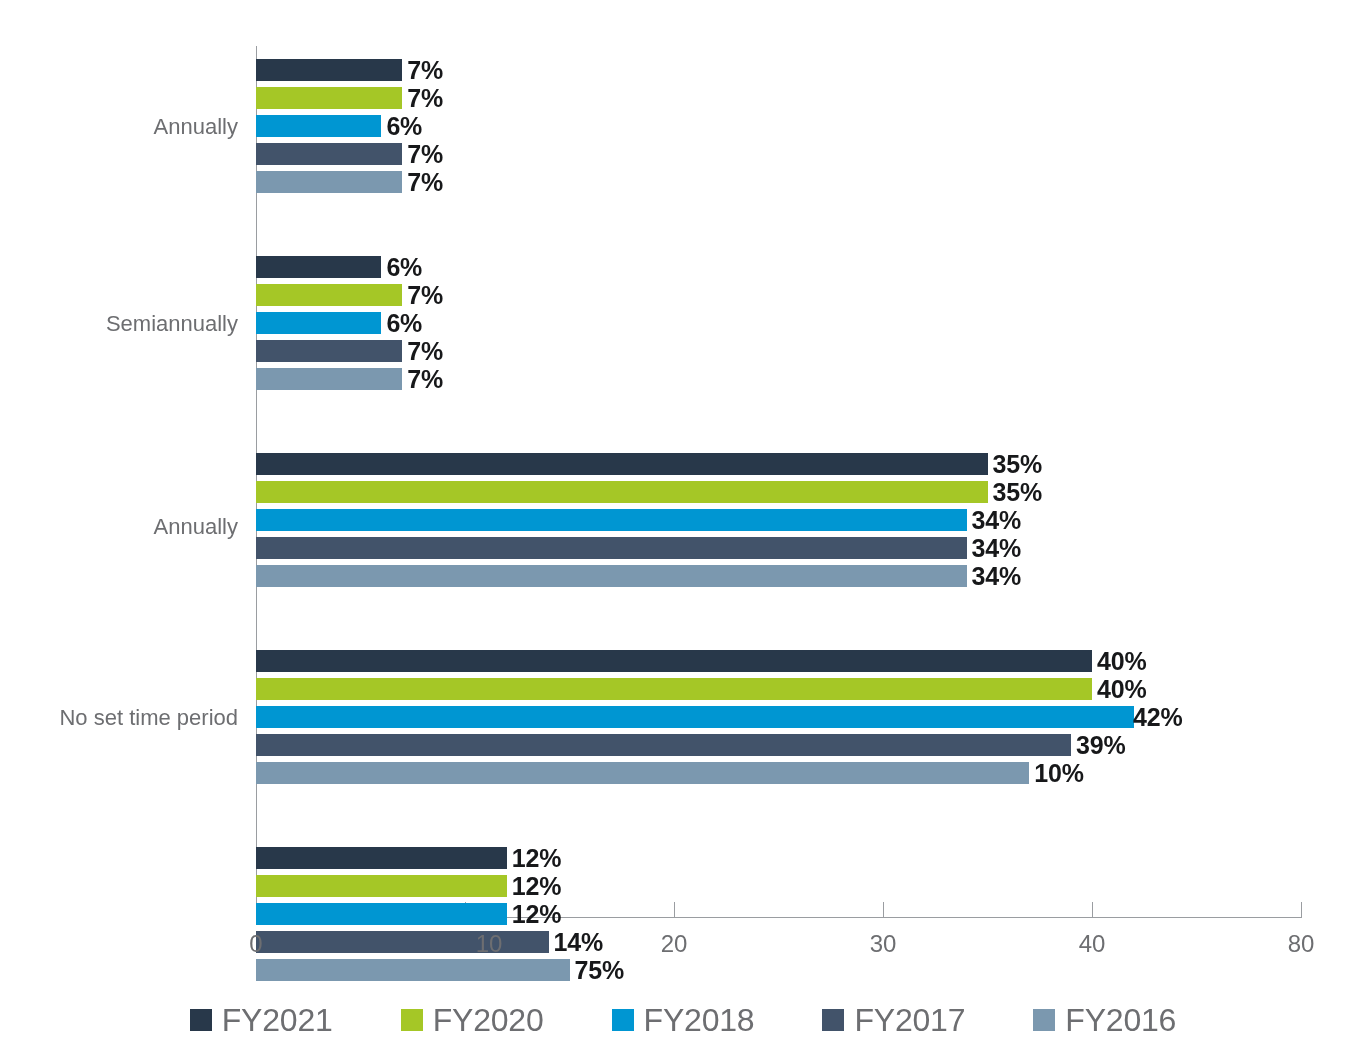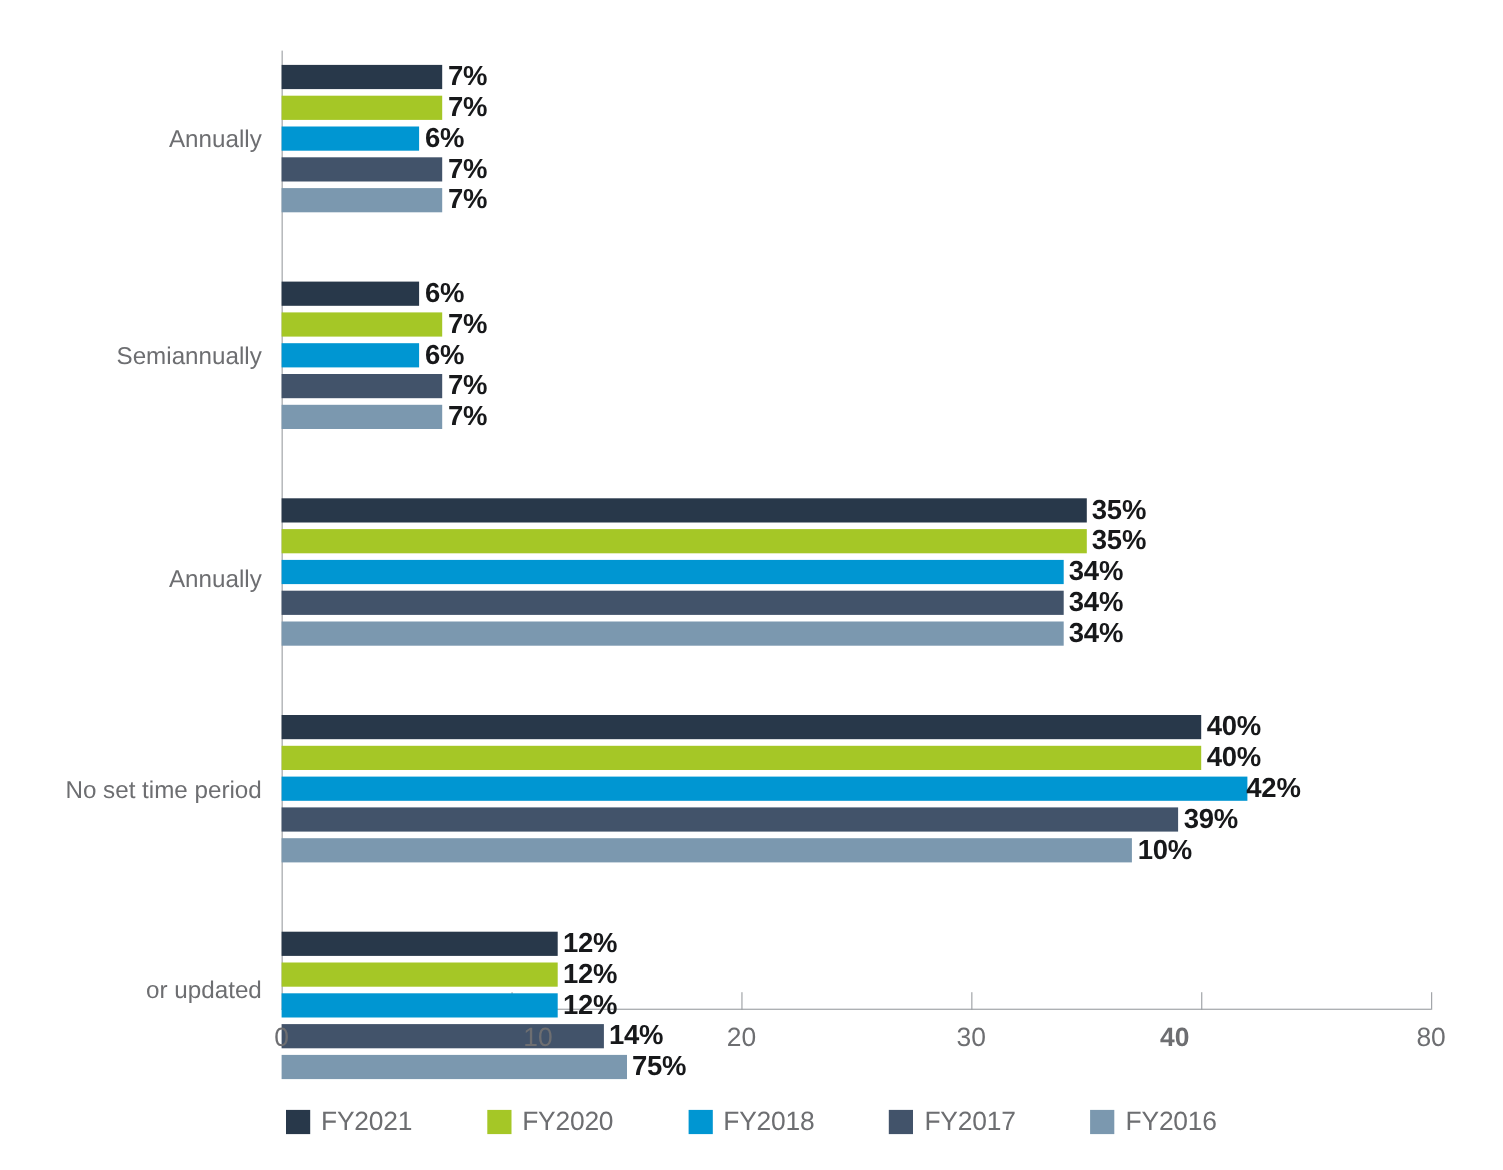--- a/index.html
+++ b/index.html
@@ -132,21 +132,21 @@
     align-items: center;
     gap: 10px;
   }
   .legend-swatch {
     width: 22px;
     height: 22px;
     display: block;
     flex: none;
   }
   .legend-text {
-    font-size: 24px;
+    font-size: 32px;
     color: #6d6e71;
     font-family: "Liberation Sans", sans-serif;
     letter-spacing: -0.2px;
   }
 </style>
 </head>
 <body>
 
 <div id="chart-root">
 
@@ -157,21 +157,20 @@
       <div class="cat-label" style="top: 308.5px;">
         <div>Semiannually</div>
       </div>
       <div class="cat-label" style="top: 512px;">
         <div>Annually</div>
       </div>
       <div class="cat-label" style="top: 702.5px;">
         <div>No set time period</div>
       </div>
       <div class="cat-label" style="top: 885px;">
-        <div>or updated</div>
       </div>
     </div>
 
   <div class="plot-area">
     <div class="axis-line-v"></div>
     <div class="axis-line-h"></div>
     <div id="ticks">
         <div class="tick-v" style="left: 209px;"></div>
         <div class="tick-v" style="left: 418px;"></div>
         <div class="tick-v" style="left: 627px;"></div>
@@ -290,21 +289,21 @@
           </div>
         </div>
       </div>
   </div>
 
   <div id="xticks">
       <div class="xtick-label" style="left: 256px;">0</div>
       <div class="xtick-label" style="left: 465px; margin-left: 24px;">10</div>
       <div class="xtick-label" style="left: 674px;">20</div>
       <div class="xtick-label" style="left: 883px;">30</div>
-      <div class="xtick-label" style="left: 1068px; font-weight: bold;">40</div>
+      <div class="xtick-label" style="left: 1092px;">40</div>
       <div class="xtick-label" style="left: 1301px;">80</div>
     </div>
 
   <div class="legend" id="legend">
       <div class="legend-item">
         <span class="legend-swatch" style="background: rgb(40, 56, 74);"></span>
         <span class="legend-text">FY2021</span>
       </div>
       <div class="legend-item">
         <span class="legend-swatch" style="background: rgb(165, 199, 38);"></span>

